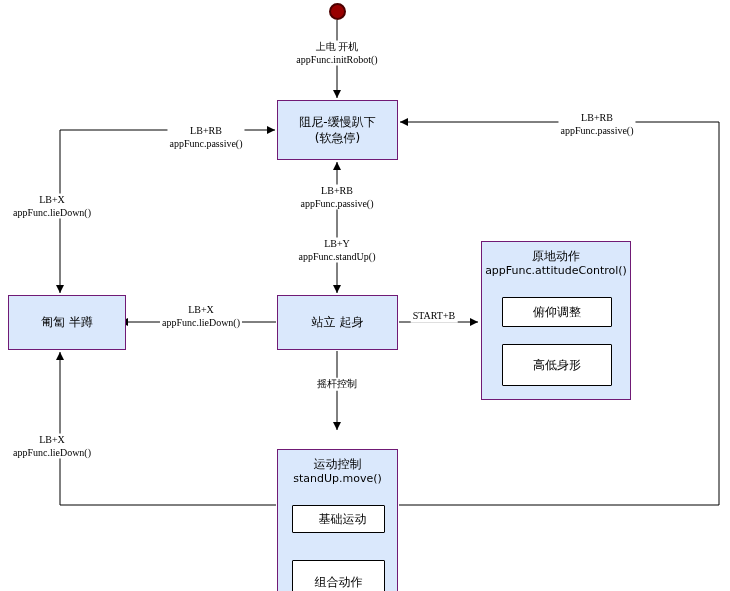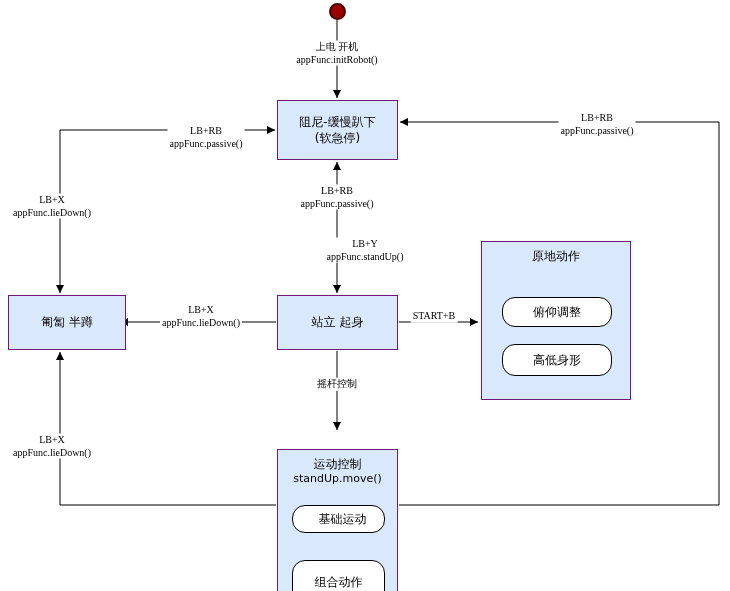--- a/index.html
+++ b/index.html
@@ -8,21 +8,21 @@
   .canvas { position:relative; width:730px; height:591px; background:#ffffff; overflow:hidden; }
   .edges { position:absolute; left:0; top:0; width:730px; height:591px; }
   .edge { stroke:#000000; stroke-width:1; fill:none; }
   .start-node { position:absolute; left:329px; top:3px; width:17px; height:17px;
                 border-radius:50%; background:#990000; border:2px solid #4d0000; }
   .node { position:absolute; background:#dae8fc; border:1px solid #701a75;
           display:flex; flex-direction:column; align-items:center; justify-content:center;
           font-size:12px; text-align:center; line-height:1.35; }
   .node.group { justify-content:flex-start; padding-top:6px; }
   .gsub { font-size:11px; white-space:nowrap; }
-  .inner { position:absolute; background:#ffffff; border:1px solid #000000; border-radius:13px;
+  .inner { position:absolute; background:#ffffff; border:1px solid #000000; border-radius:1px;
            display:flex; align-items:center; justify-content:center; font-size:12px; }
   .elabel { position:absolute; transform:translate(-50%,-50%); background:#ffffff;
             font-size:10px; text-align:center; line-height:1.25; white-space:nowrap; padding:0 2px;font-family:Liberation Serif, serif; }
 </style>
 </head>
 <body>
 
 <div class="canvas">
 
   <svg class="edges" viewBox="0 0 730 591">
@@ -51,24 +51,25 @@
   <div class="node" style="left:8px; top:295px; width:118px; height:55px;">
     <div>匍匐 半蹲</div>
   </div>
 
   <div class="node" style="left:277px; top:295px; width:121px; height:55px;">
     <div>站立 起身</div>
   </div>
 
   <div class="node group" style="left:481px; top:241px; width:150px; height:159px;">
     <div>原地动作</div>
+    <div class="gsub">appFunc.attitudeControl()</div>
     <div class="inner" style="left:20px; top:55px; width:110px; height:30px;">
       <span>俯仰调整</span>
     </div>
-    <div class="inner" style="left:20px; top:102px; width:110px; height:32px;">
+    <div class="inner" style="left:20px; top:102px; width:110px; height:42px;">
       <span>高低身形</span>
     </div>
   </div>
 
   <div class="node group" style="left:277px; top:449px; width:121px; height:159px;">
     <div>运动控制</div>
     <div class="gsub">standUp.move()</div>
     <div class="inner" style="left:14px; top:55px; width:93px; height:28px;padding-left:8px;">
       <span>基础运动</span>
     </div>
@@ -80,21 +81,21 @@
   <div class="elabel" style="left:337px; top:53px;">
     <div>上电 开机</div>
     <div>appFunc.initRobot()</div>
   </div>
 
   <div class="elabel" style="left:337px; top:197px;">
     <div>LB+RB</div>
     <div>appFunc.passive()</div>
   </div>
 
-  <div class="elabel" style="left:337px; top:250px;margin-left:28px;">
+  <div class="elabel" style="left:337px; top:250px;">
     <div>LB+Y</div>
     <div>appFunc.standUp()</div>
   </div>
 
   <div class="elabel" style="left:201px; top:316px;">
     <div>LB+X</div>
     <div>appFunc.lieDown()</div>
   </div>
 
   <div class="elabel" style="left:206px; top:137px;">

